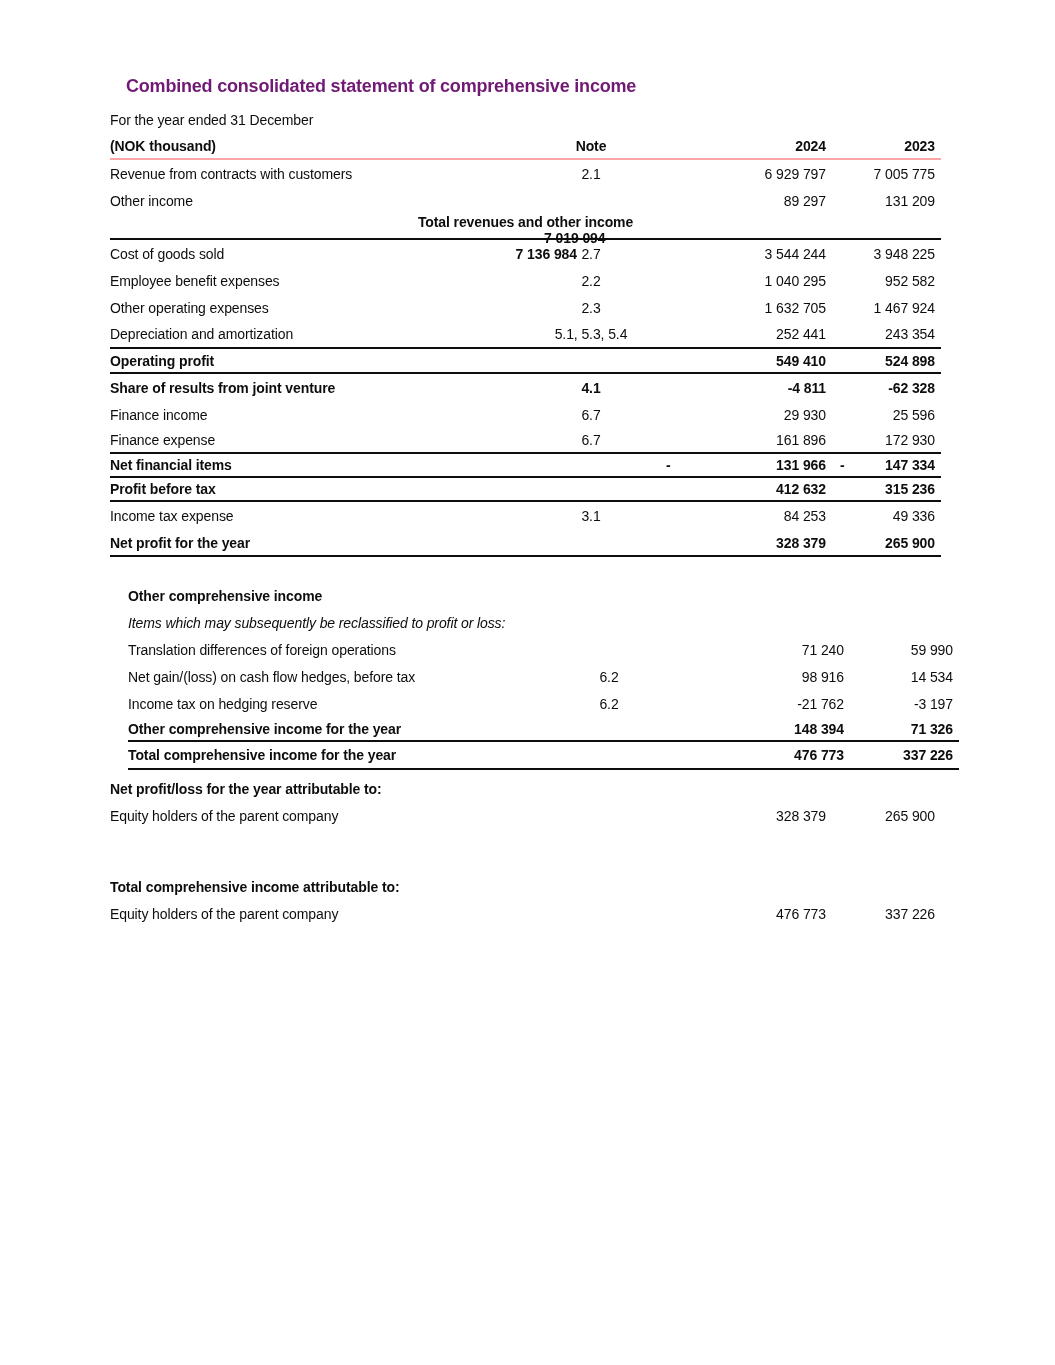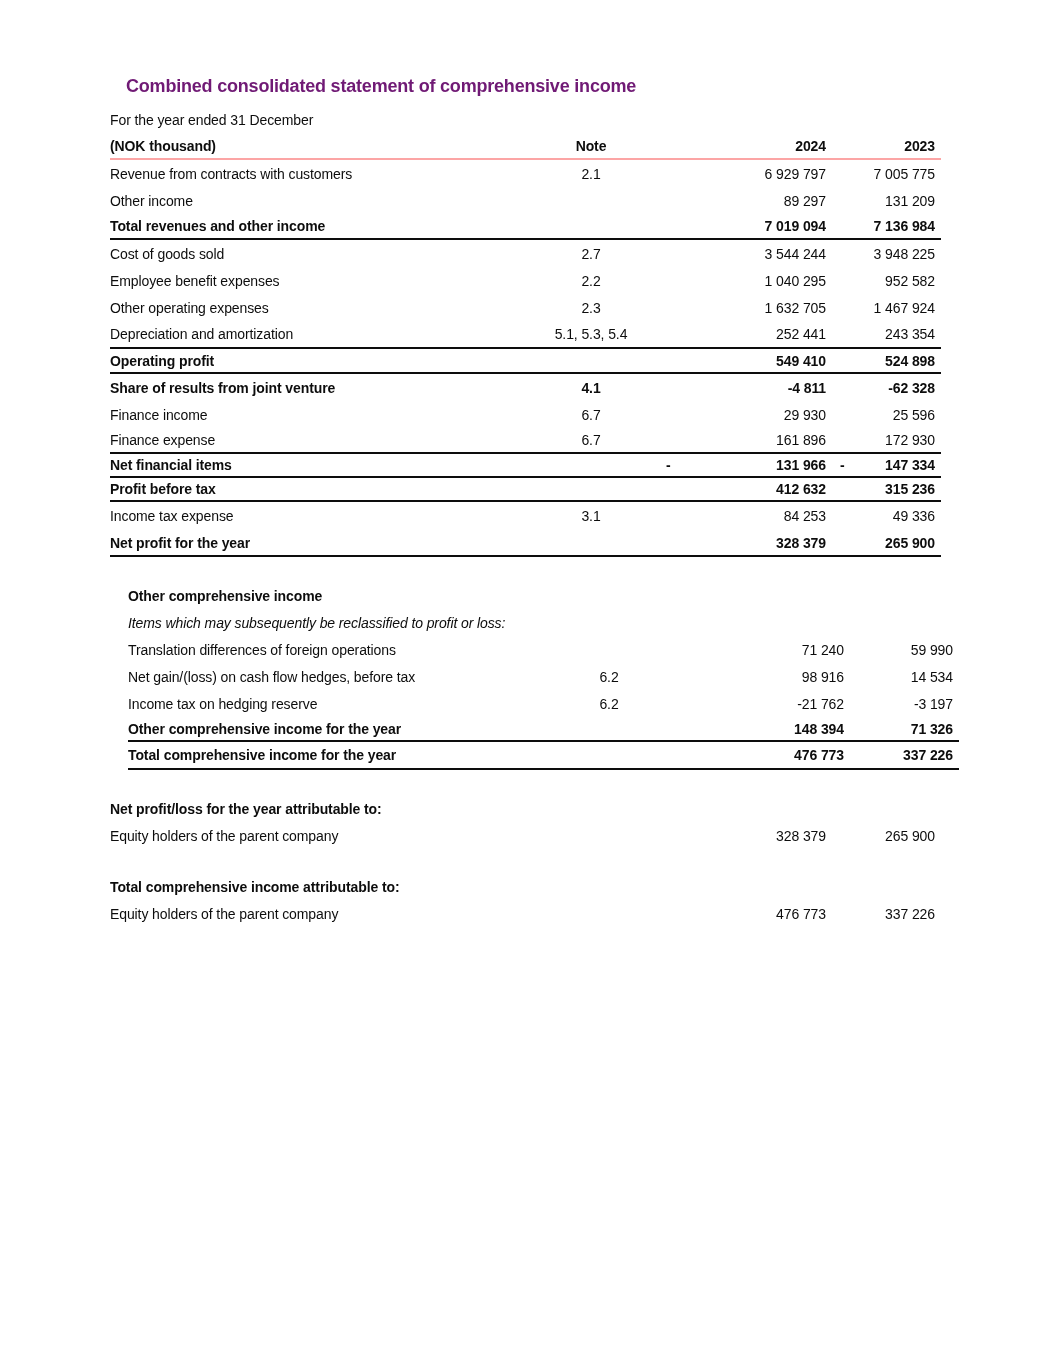--- a/index.html
+++ b/index.html
@@ -41,21 +41,21 @@
   }
   .oci-block {
     position: absolute;
     left: 128px;
     top: 582px;
     width: 831px;
   }
   .attr-block-1 {
     position: absolute;
     left: 110px;
-    top: 795px;
+    top: 775px;
     width: 831px;
   }
   .attr-block-2 {
     position: absolute;
     left: 110px;
     top: 873px;
     width: 831px;
   }
   .row {
     display: flex;
@@ -155,21 +155,21 @@
     <div class="c-note"></div>
     <div class="c-v24">
             <span></span>
             <span>89 297</span>
           </div>
     <div class="c-v23">
             <span></span>
             <span>131 209</span>
           </div>
   </div>
-        <div class="row bold rule" style="height: 26px;">
+        <div class="row bold rule" style="height: 26px; flex-direction: column;">
     <div class="c-label">Total revenues and other income</div>
     <div class="c-note"></div>
     <div class="c-v24">
             <span></span>
             <span>7 019 094</span>
           </div>
     <div class="c-v23">
             <span></span>
             <span>7 136 984</span>
           </div>

